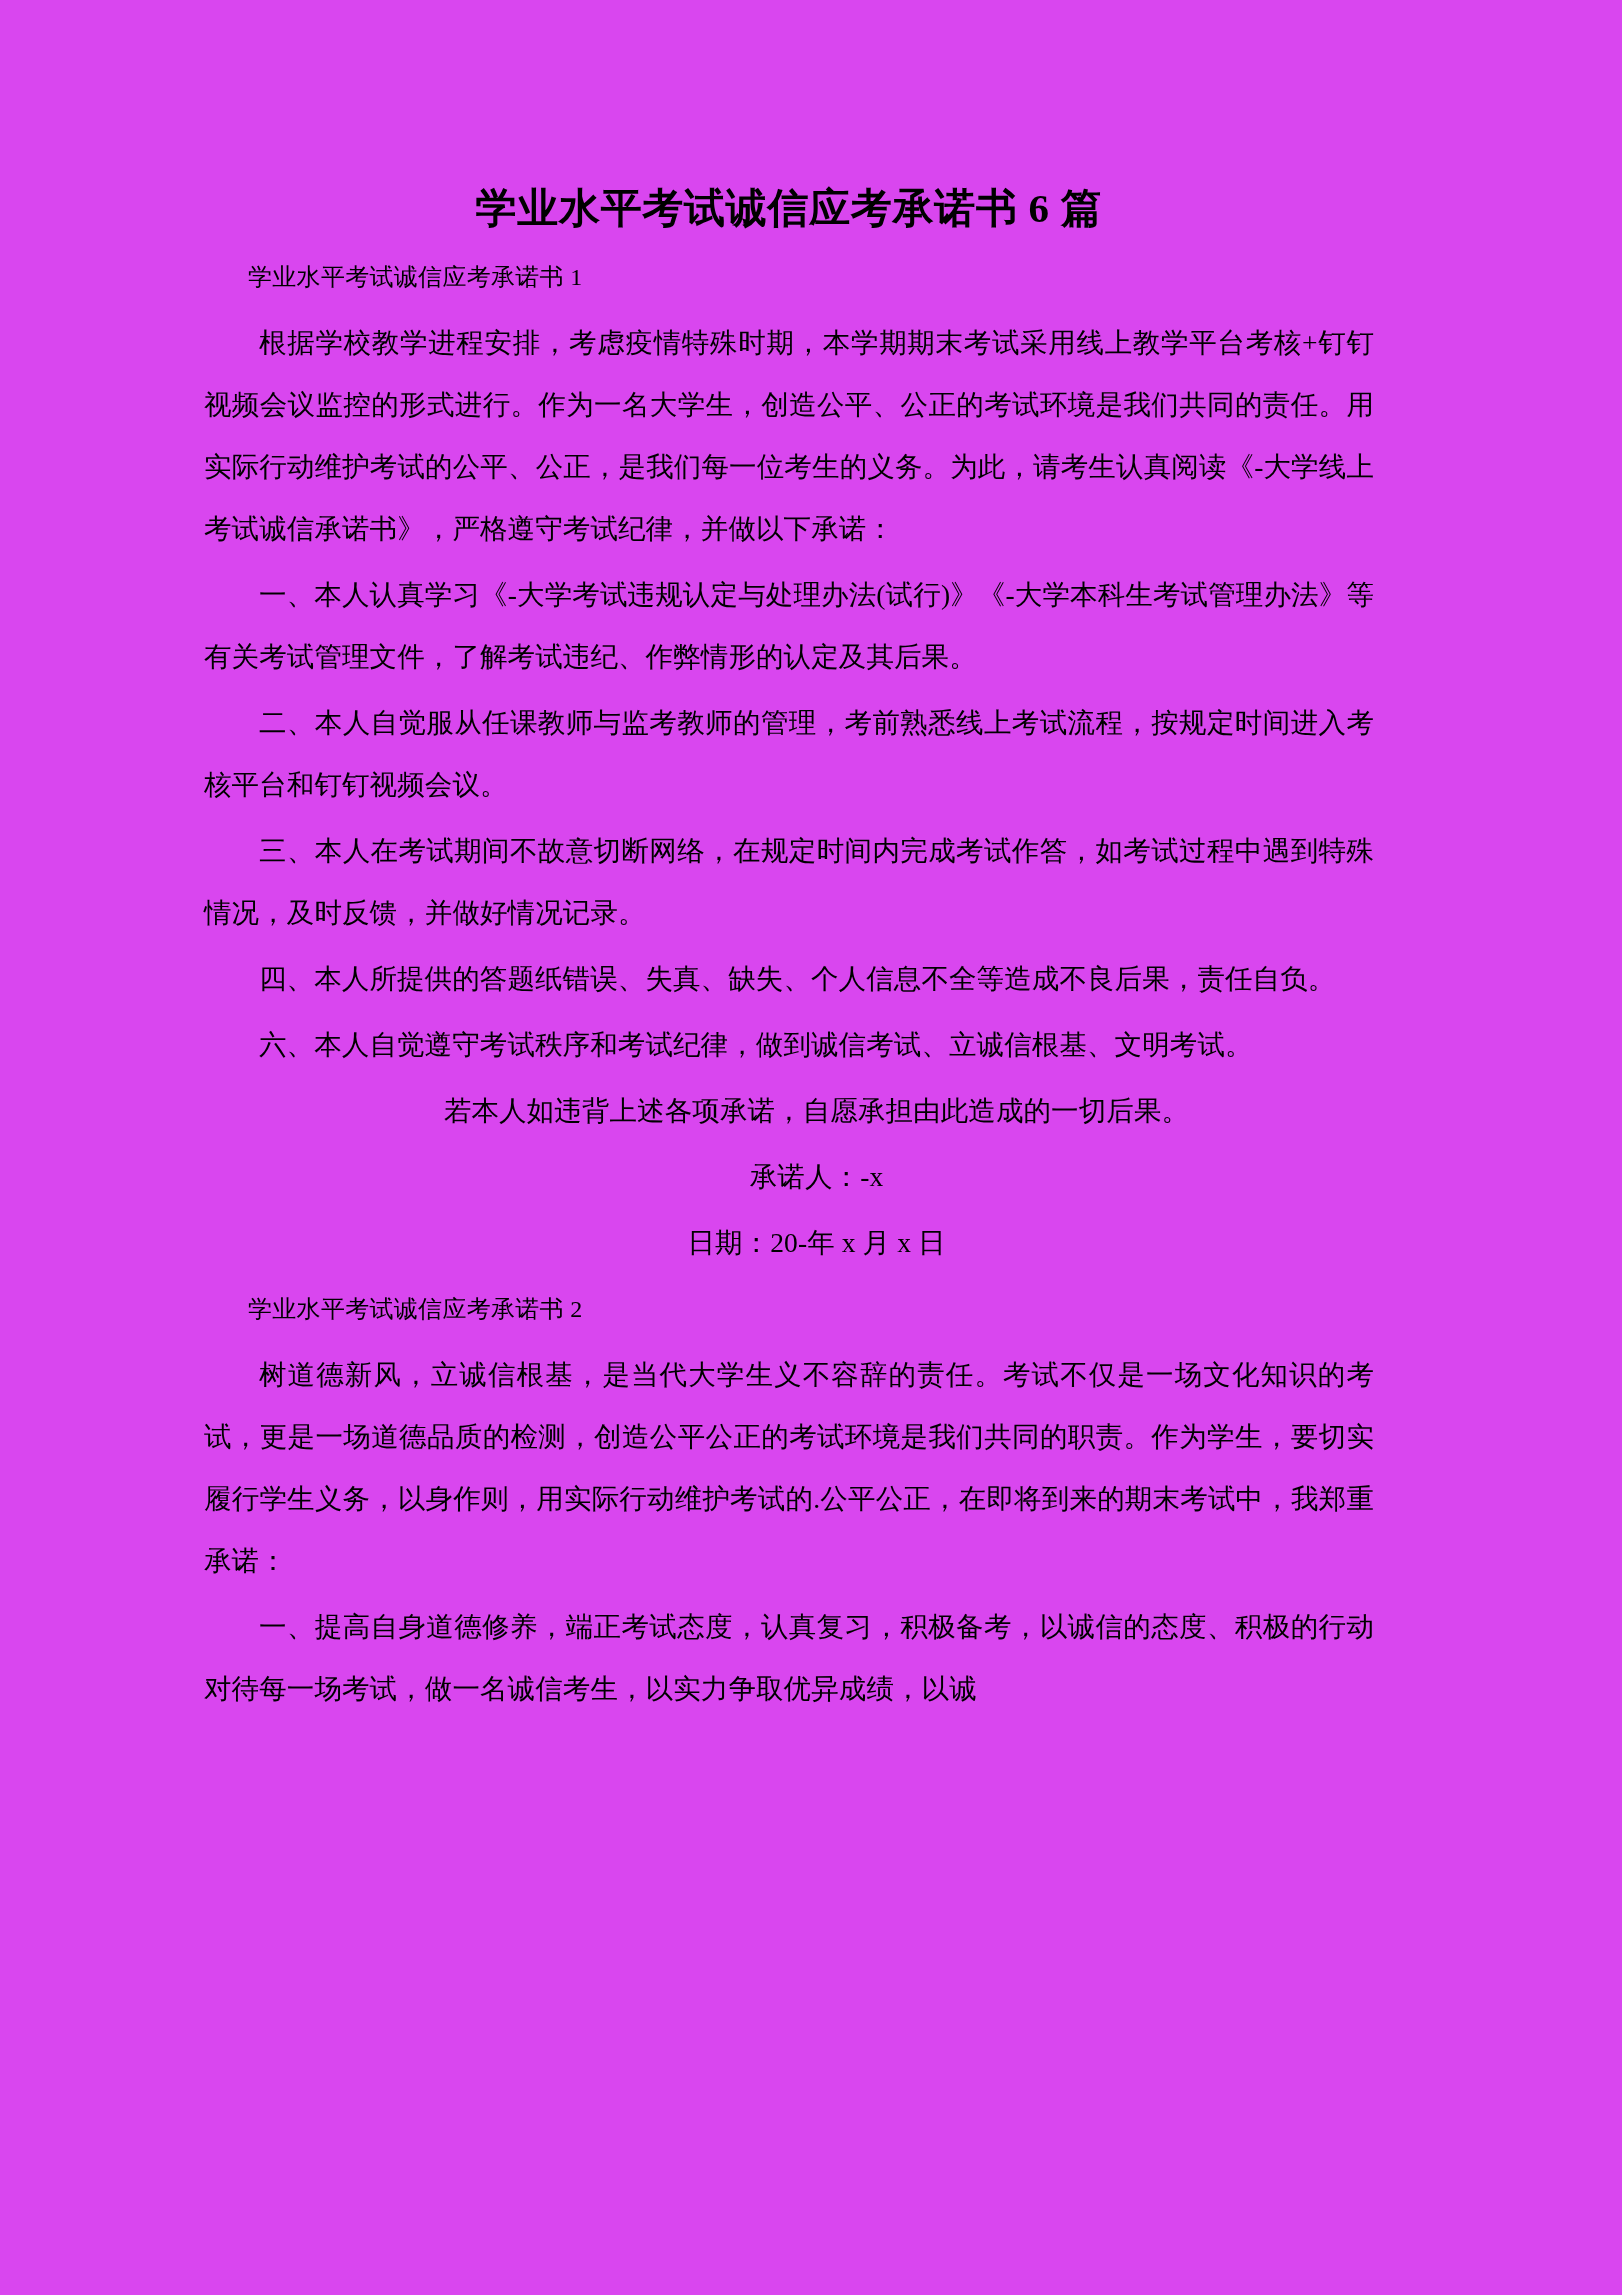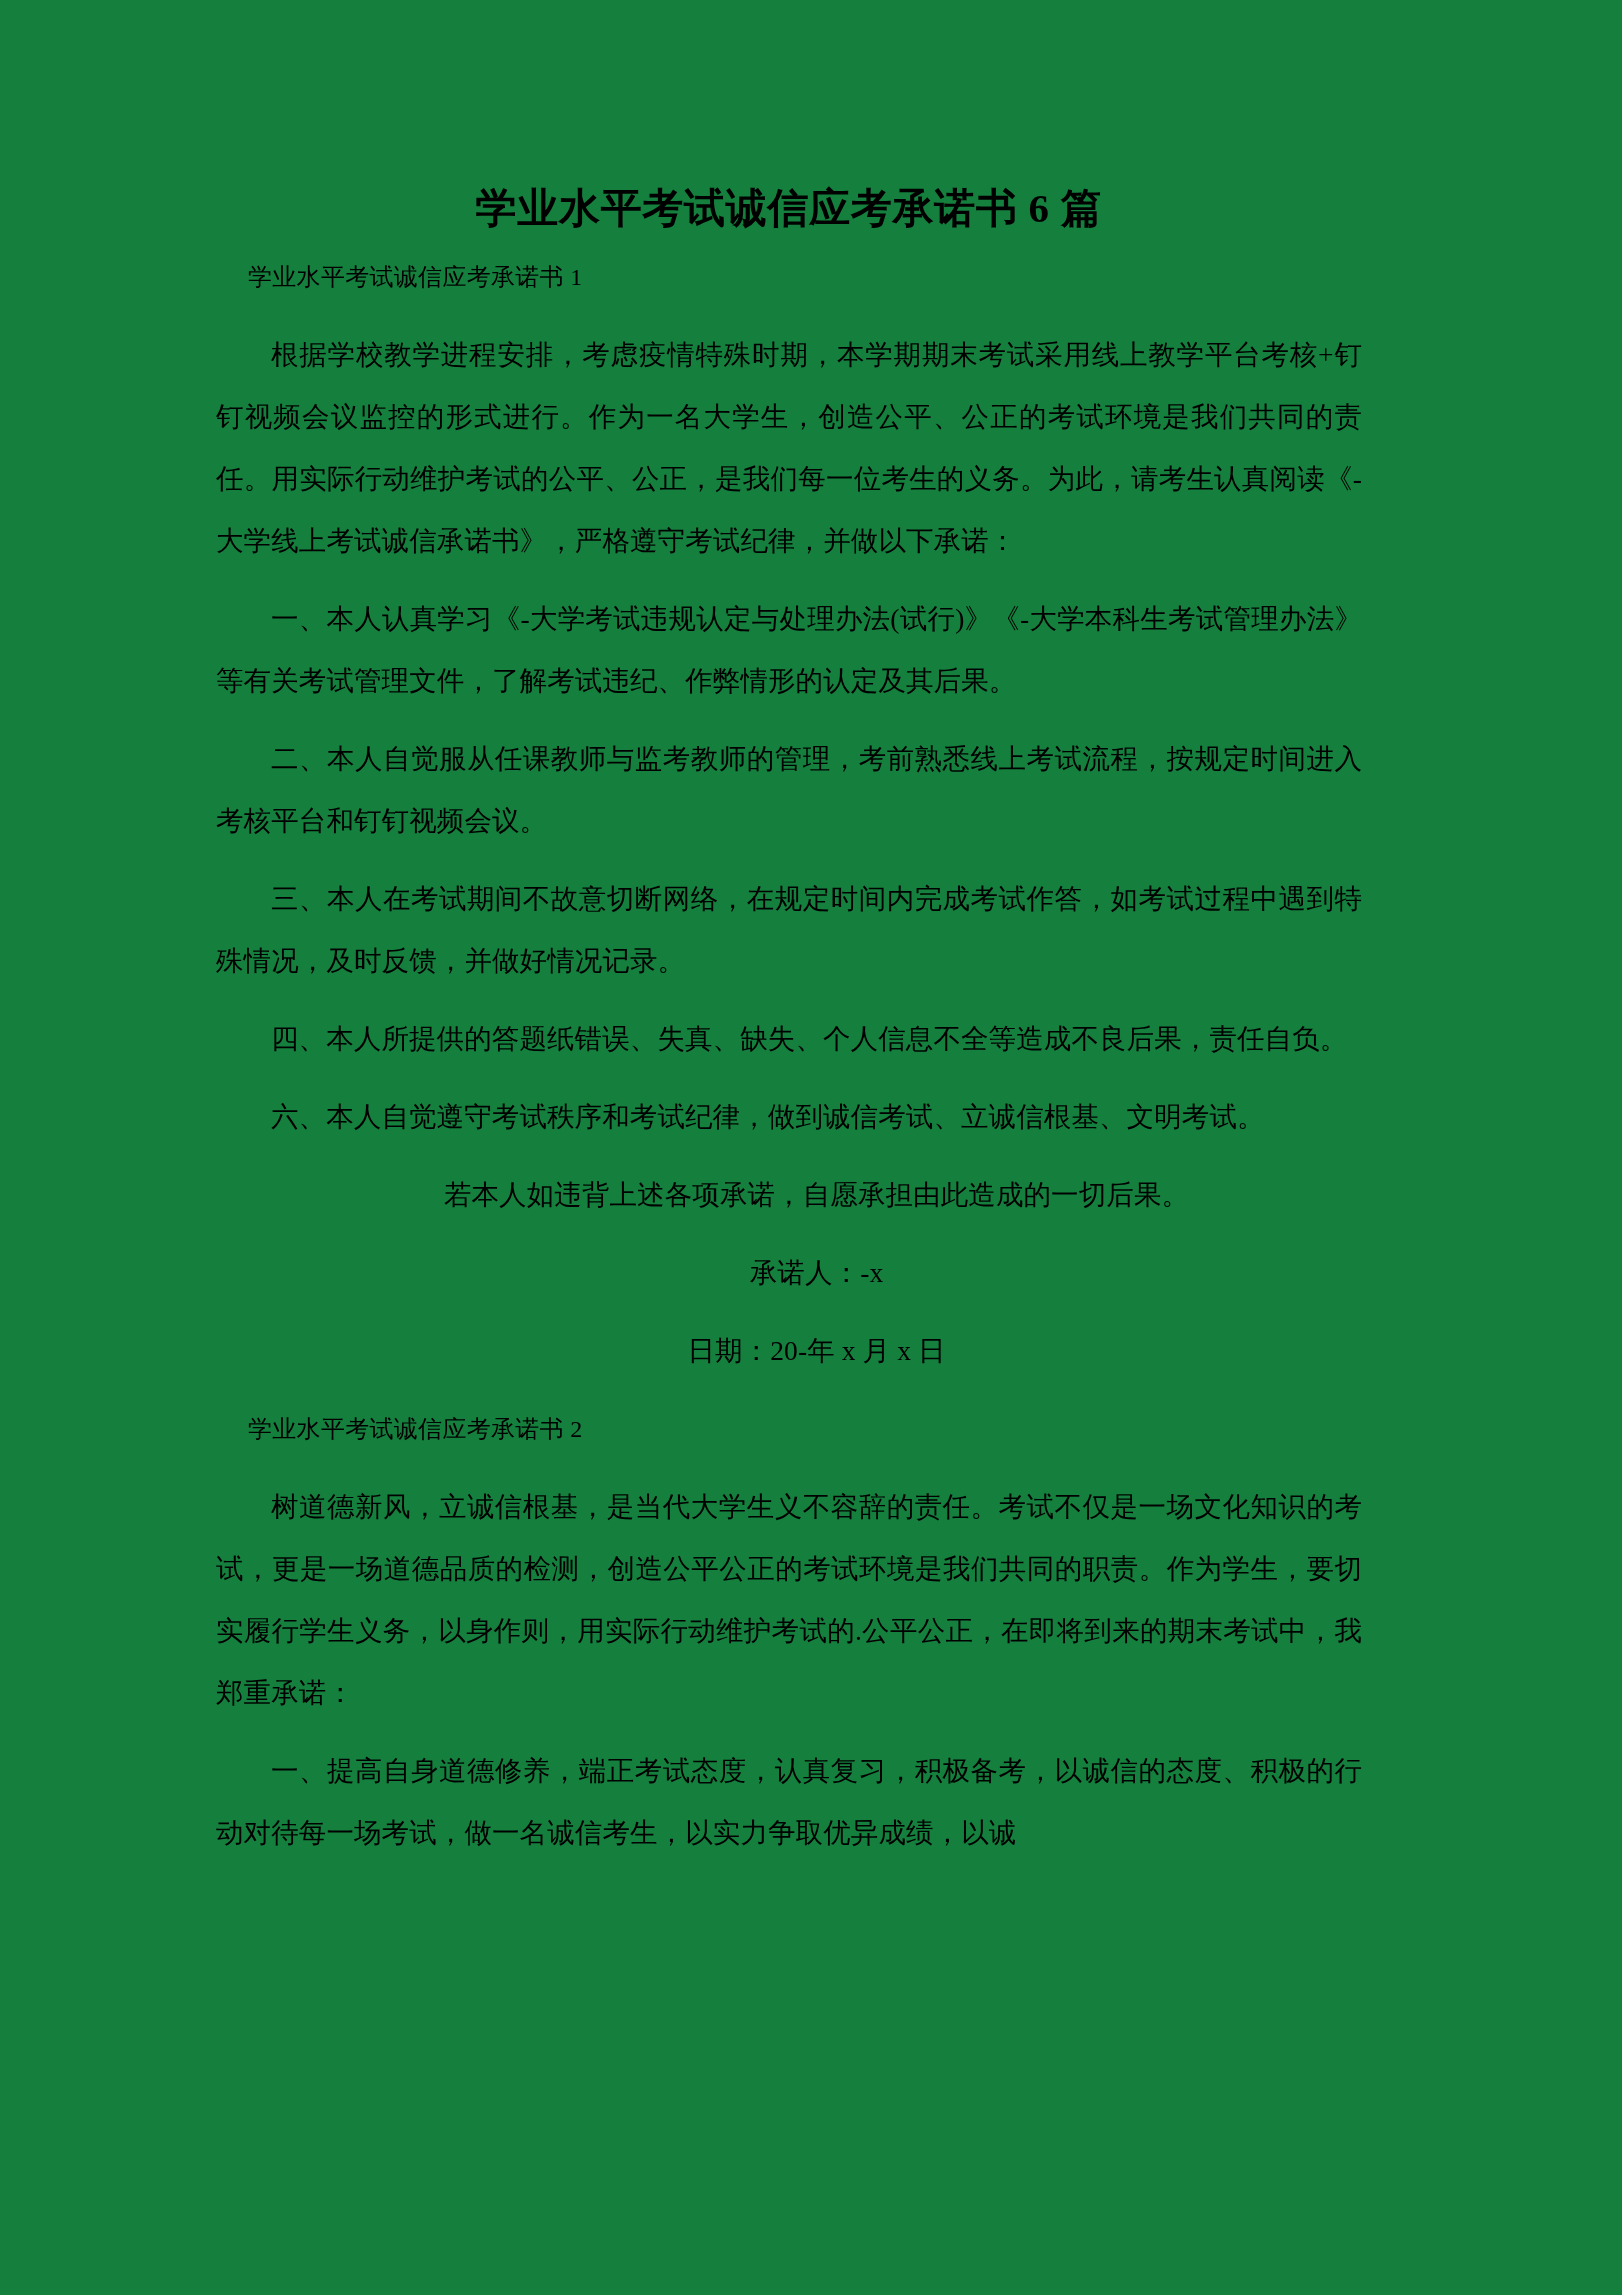--- a/index.html
+++ b/index.html
@@ -5,21 +5,21 @@
 <style>
   html, body {
     margin: 0;
     padding: 0;
     background: #ffffff;
   }
   .page {
     position: relative;
     width: 1623px;
     height: 2295px;
-    background: #15803d;
+    background: #d946ef;
     margin: 0 auto;
     overflow: hidden;
     font-family: "Liberation Serif", "DejaVu Serif", serif;
     color: #000000;
     box-sizing: border-box;
   }
   .content {
     position: absolute;
     left: 200px;
     top: 188px;
@@ -39,21 +39,21 @@
     line-height: 62px;
     text-indent: 48px;
     margin: 0;
     letter-spacing: 0.3px;
     white-space: nowrap;
   }
   .body-para {
     font-size: 27.5px;
     line-height: 62px;
     text-indent: 55px;
-    margin: 16px;
+    margin: 4px;
     text-align: justify;
     text-justify: inter-character;
     letter-spacing: 0.1px;
   }
   .body-para.no-justify {
     text-align: center;
   }
 </style>
 </head>
 <body>

